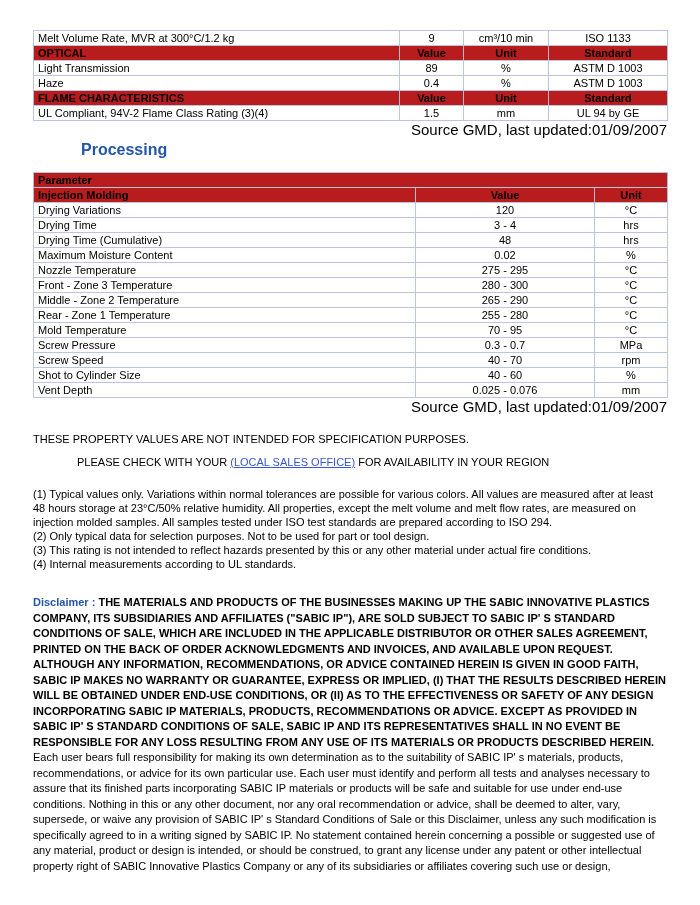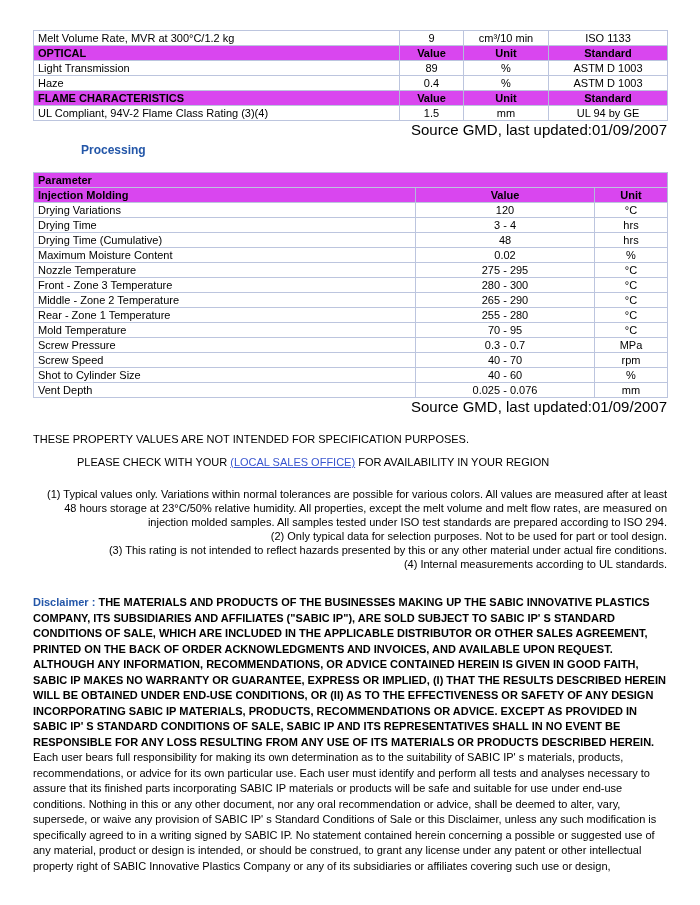--- a/index.html
+++ b/index.html
@@ -11,36 +11,36 @@
   .content { padding:30px 33px 0 33px; width:634px; }
 
   table { border-collapse:collapse; width:634px; table-layout:fixed; font-size:11px; }
   td {
     height:14px; line-height:14px; padding:0 4px;
     border:1px solid #bcc5de; background:#fff;
     overflow:hidden; white-space:nowrap;
   }
   td.c { text-align:center; }
   tr.hdr td, tr.band td {
-    background:#d946ef; font-weight:bold;
+    background:#b91c1c; font-weight:bold;
     border-left-color:#b1bad9; border-right-color:#b1bad9;
   }
   .source {
     width:634px; text-align:right; font-size:15px;
     margin:2px 0 0 0; line-height:13px;
   }
   .section-heading {
-    color:#2356a8; font-weight:bold; font-size:12px;
+    color:#2356a8; font-weight:bold; font-size:16px;
     margin:7px 0 0 0; line-height:14px;padding-left:48px;
   }
   .proc-table { margin-top:15px;padding-left:10px; }
   .caps-note { margin:20px 0 0 0; line-height:13px; }
   .availability { margin:10px 0 8px 0; line-height:13px;padding-left:44px; }
   a.sales-link { color:#3a56cf; text-decoration:underline; cursor:pointer; }
-  .footnotes { margin-top:18px; line-height:14px;text-align:right; }
+  .footnotes { margin-top:18px; line-height:14px; }
   .disclaimer { margin:24px 0 0 0; line-height:15.5px; text-align:left; }
   .disc-label { color:#2356a8; font-weight:bold;text-align:right; }
   .disc-bold { font-weight:bold; }
 </style>
 </head>
 <body>
 
 <div class="content">
 
   <table>

